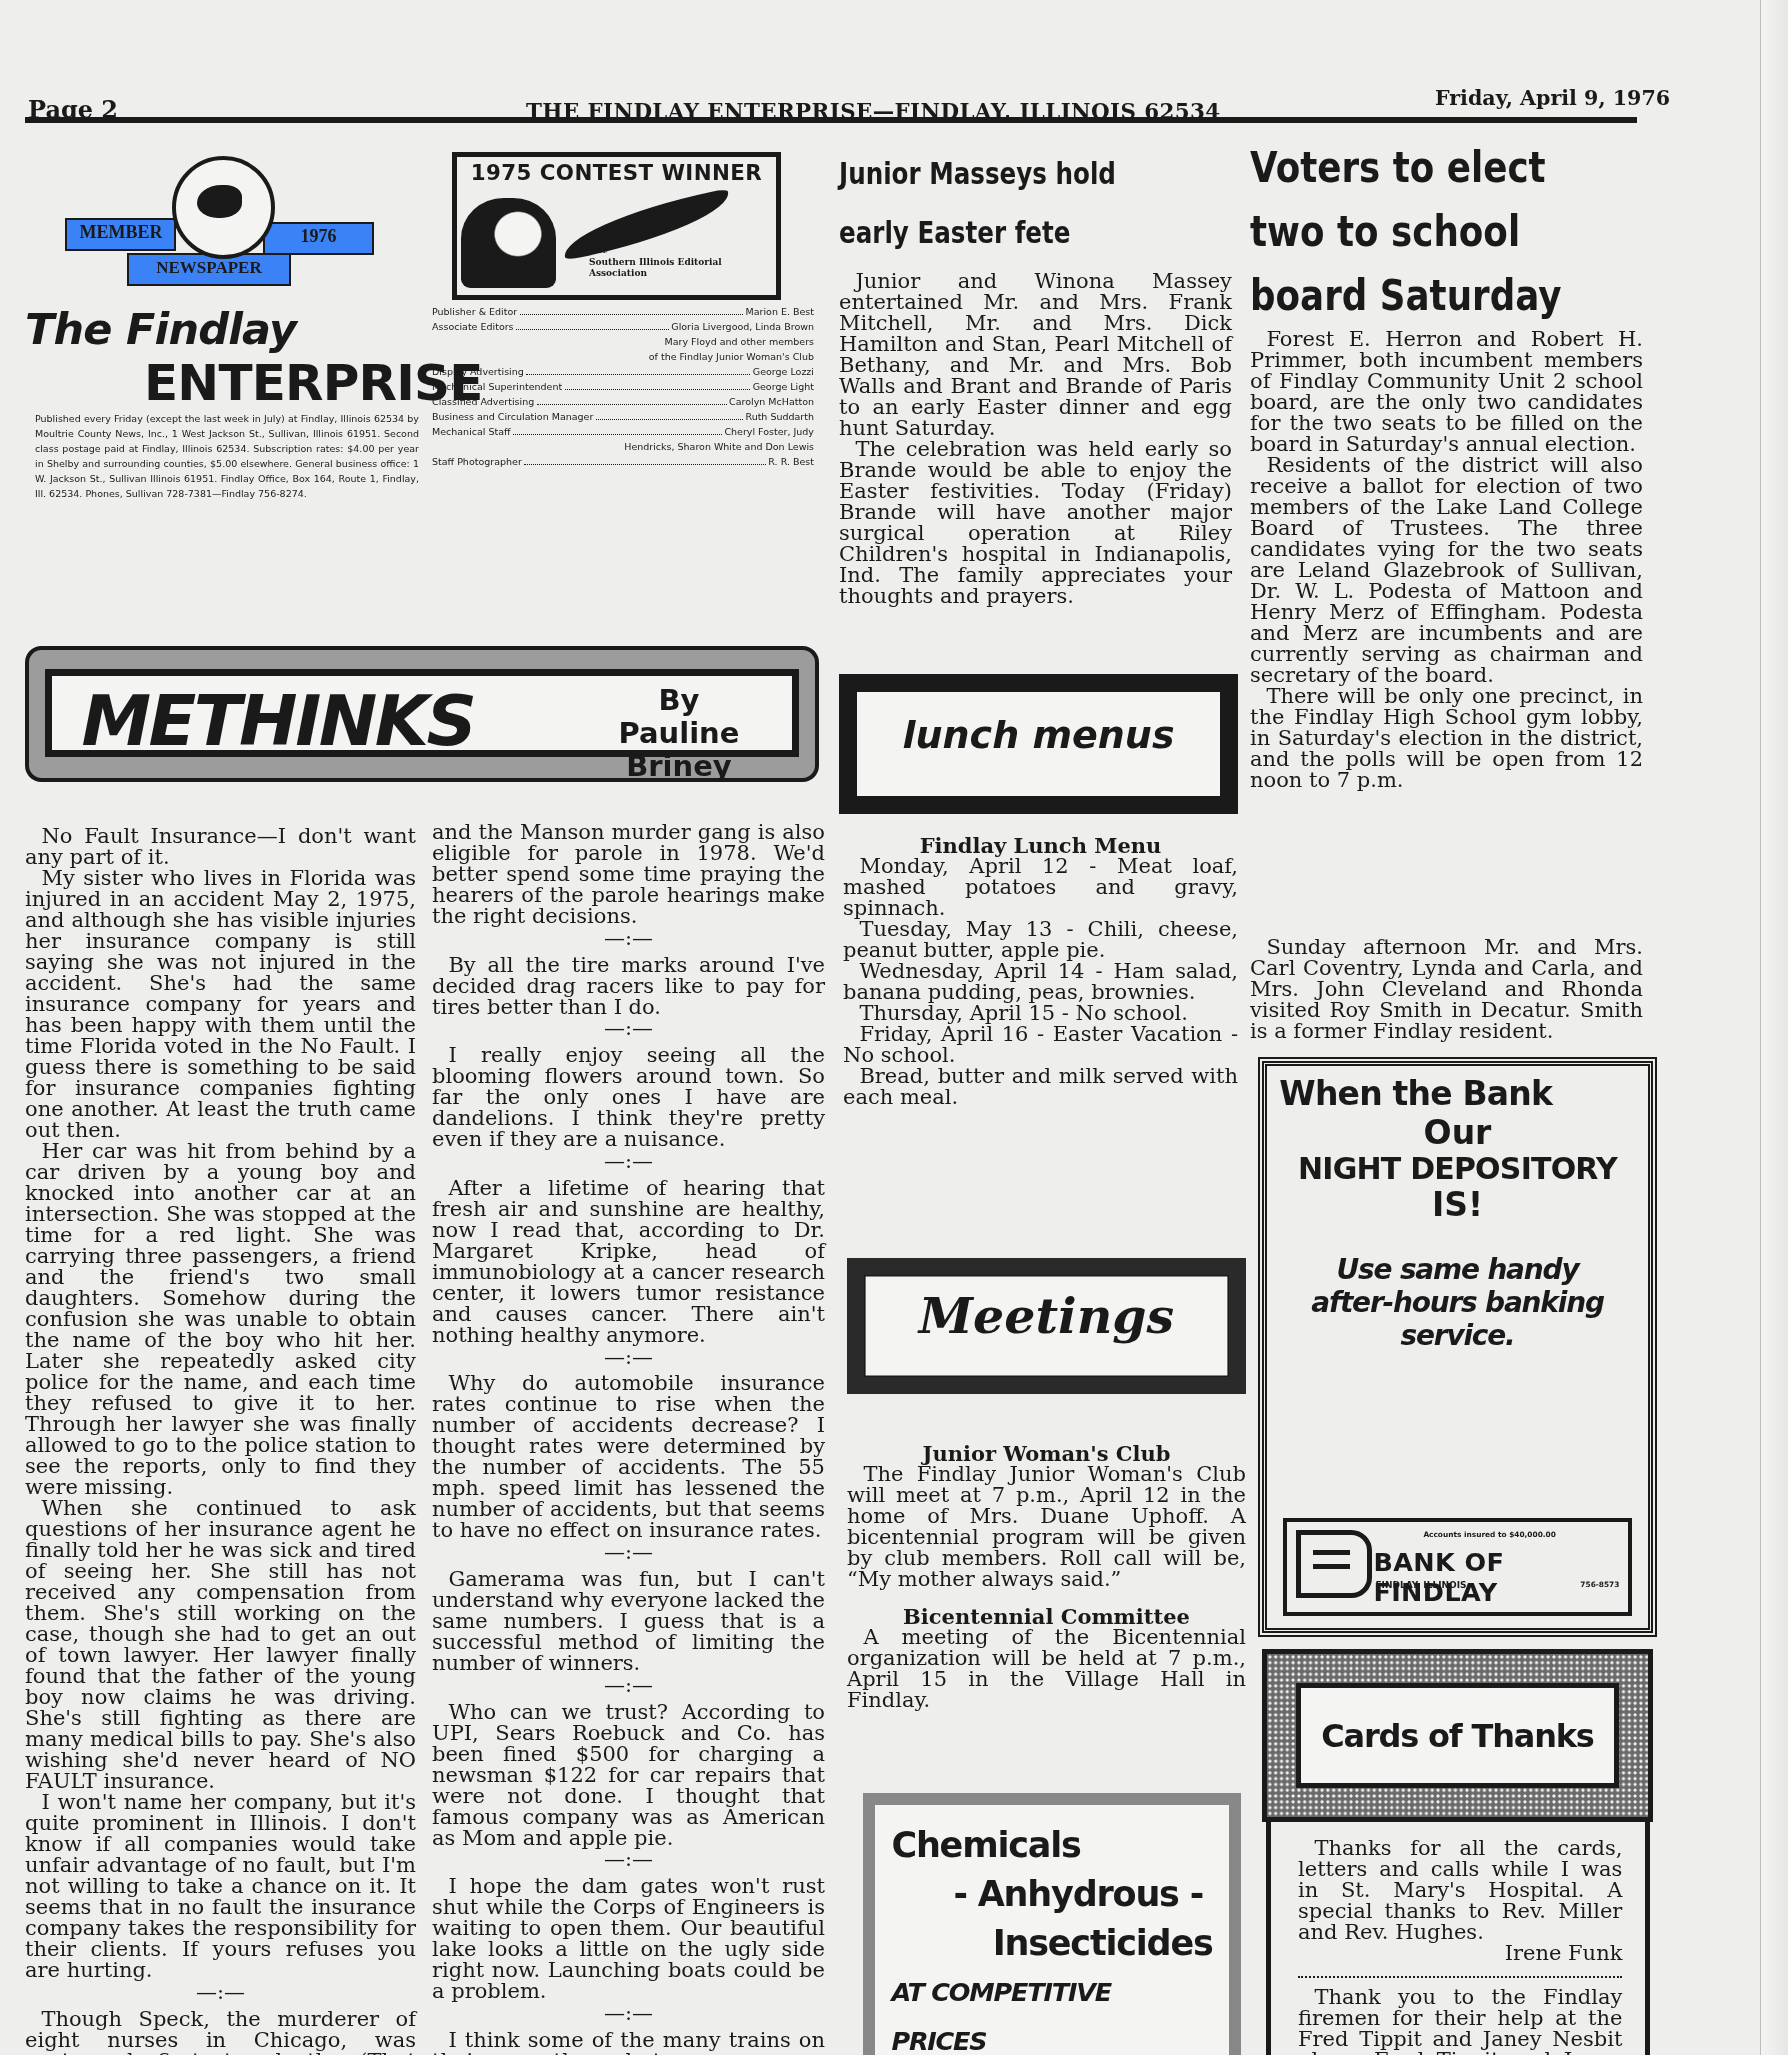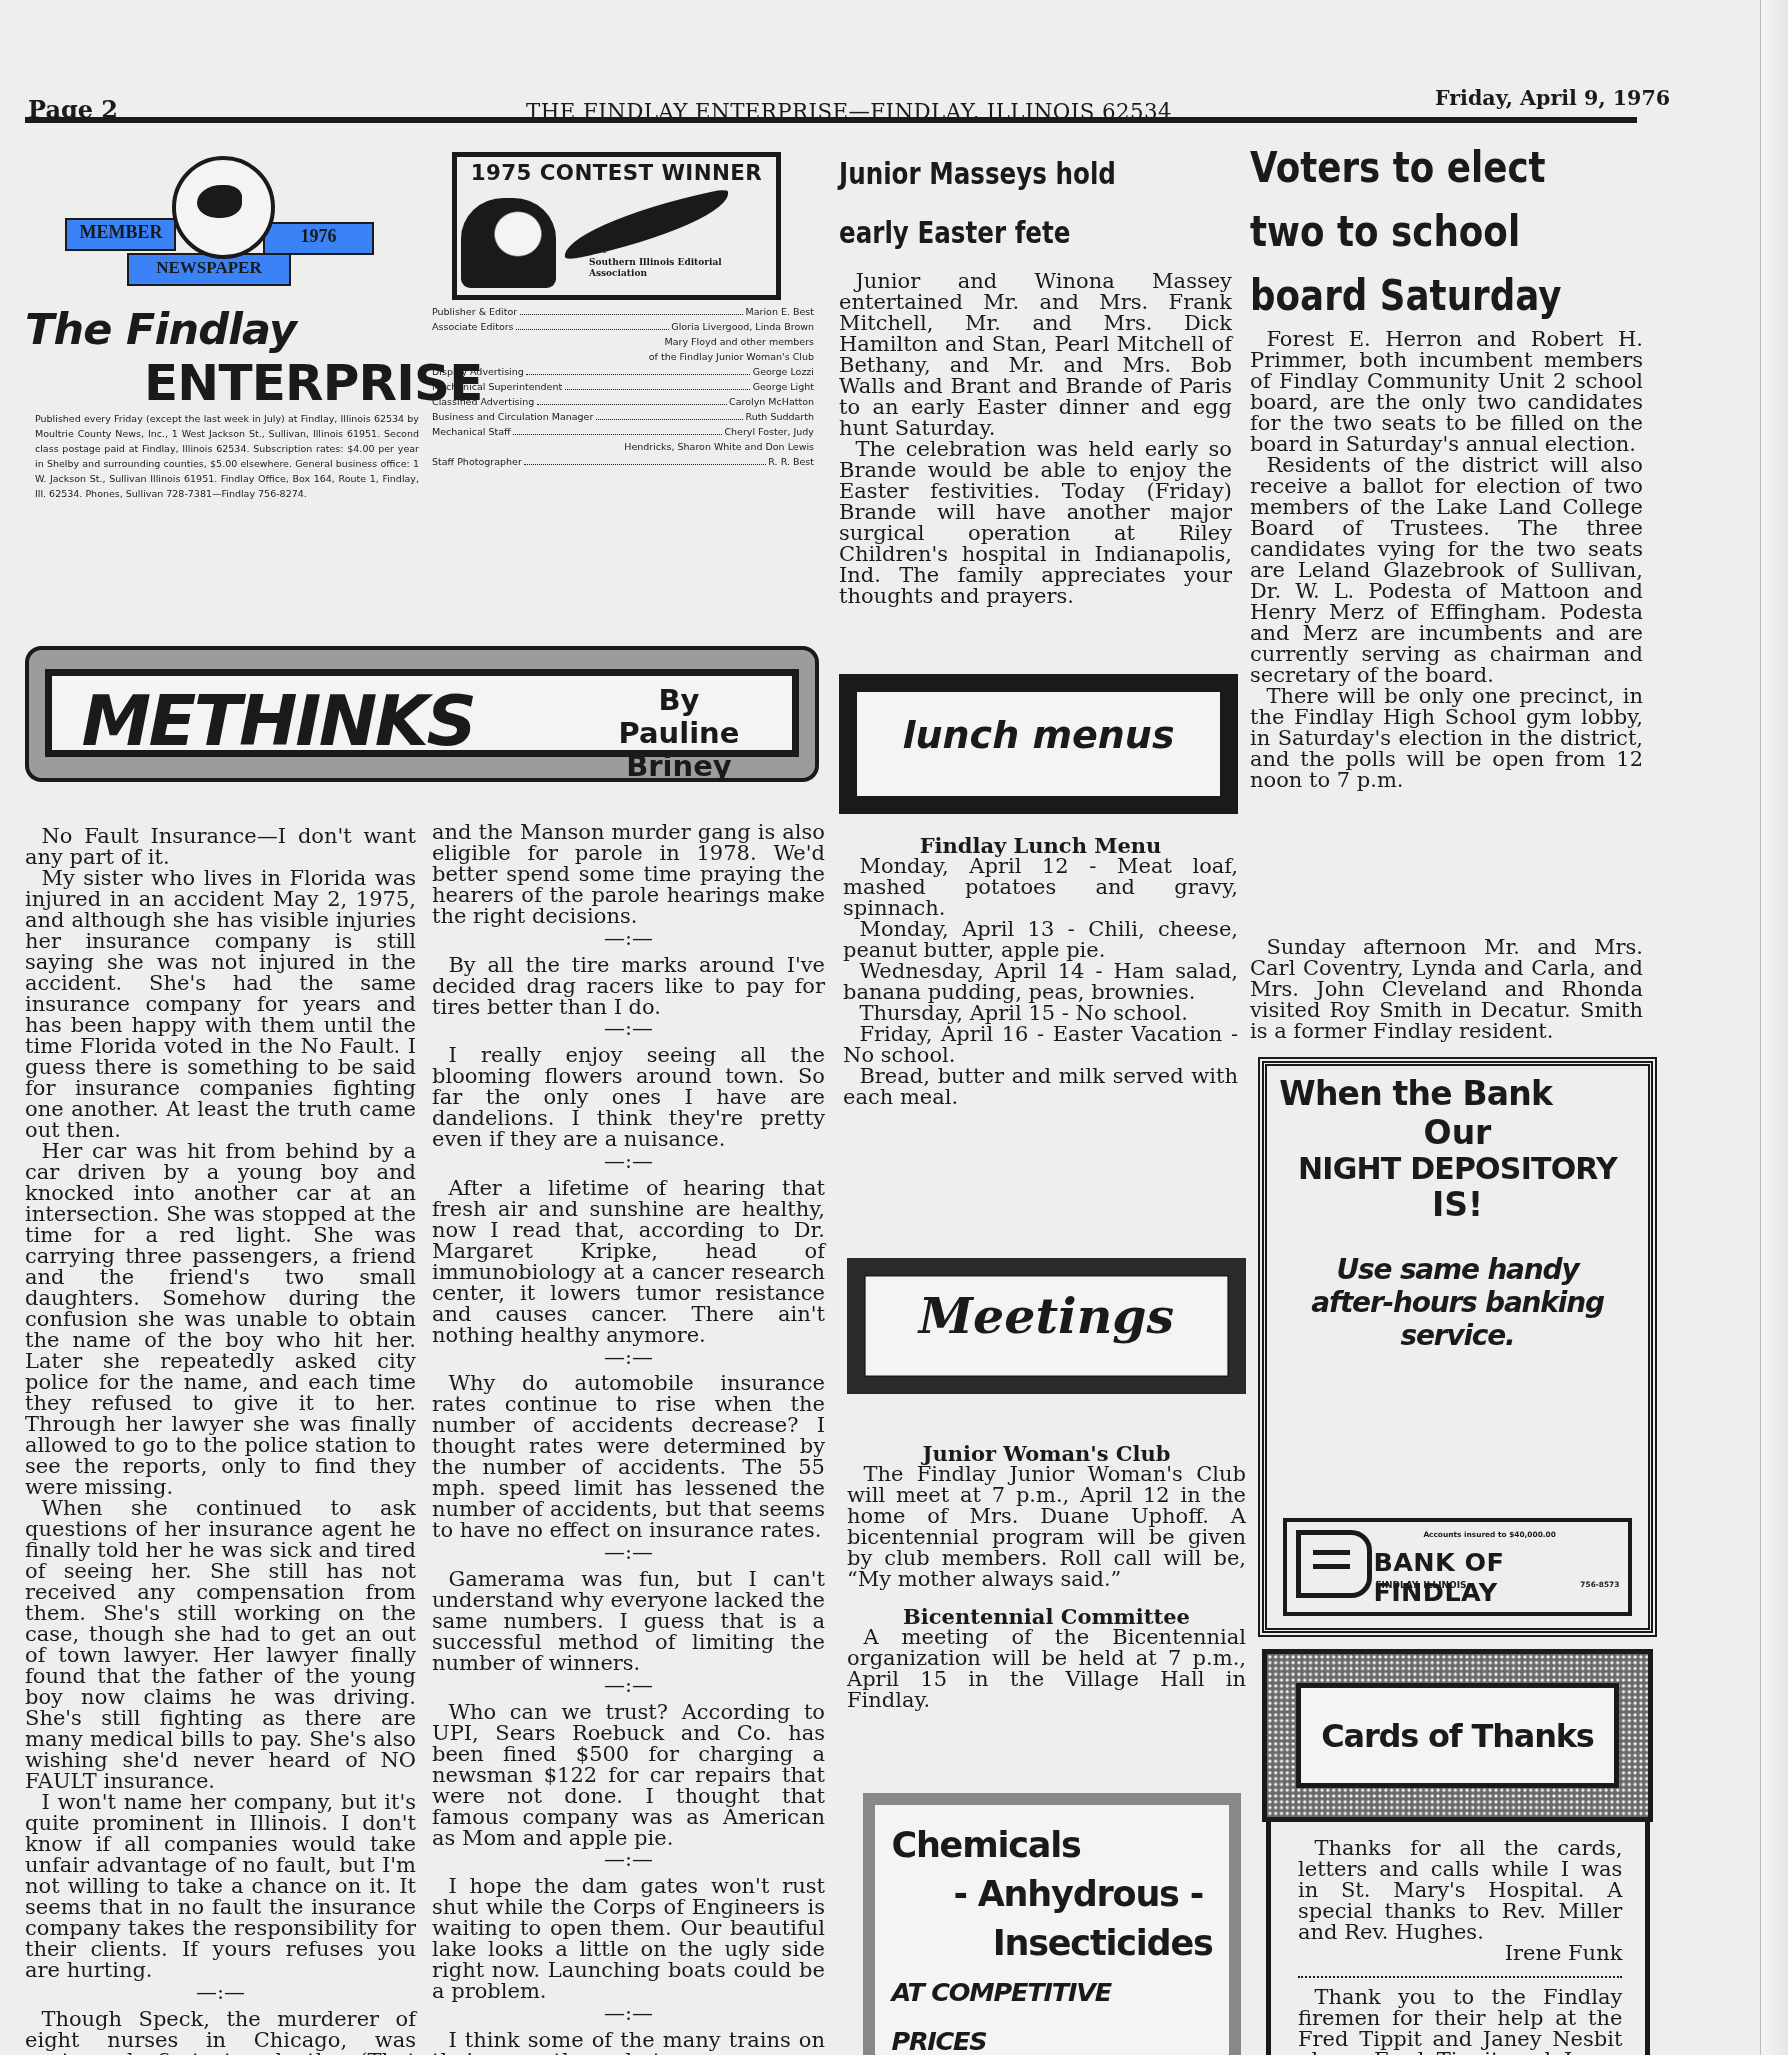--- a/index.html
+++ b/index.html
@@ -1,20 +1,20 @@
 <!DOCTYPE html>
 <html style="font-size:6.6px"><head>
 <meta charset="utf-8">
 <style>
   html, body { margin:0; padding:0; }
   body { width:1789px; height:3063px; background:#eeeeec; position:relative; overflow:hidden; color:#1a1a1a; font-family:"DejaVu Serif", serif; }
   .abs { position:absolute; box-sizing:border-box; }
   .masthead-rule { position:absolute; left:25px; top:117px; width:1612px; height:5.8px; background:#1a1a1a; }
   .page-no { left:28px; top:95px; font-size:24px; font-weight:bold; font-family:"DejaVu Serif", serif; }
-  .paper-title { left:526px; top:99px; font-size:21.4px; font-weight:normal; letter-spacing:0.4px; font-family:"DejaVu Serif", serif; }
+  .paper-title { left:526px; top:99px; font-size:21.4px; font-weight:bold; letter-spacing:0.4px; font-family:"DejaVu Serif", serif; }
   .date { left:1435px; top:86px; font-size:20.6px; font-weight:bold; font-family:"DejaVu Serif", serif; }
   .right-edge { left:1760px; top:0; width:29px; height:3063px; background:linear-gradient(90deg,#f4f4f2,#e6e6e4); border-left:1.6px solid #bdbdbd; }
 
   
   .member-badge { left:49px; top:156px; width:354px; height:132px; }
   .ribbon { position:absolute; border:2.1px solid #1a1a1a; background:#3b82f6; font-family:Liberation Serif, serif; font-weight:bold; text-align:center; }
   .seal { position:absolute; left:123px; top:0; width:95px; height:95px; border-radius:50%; border:4.1px solid #1a1a1a; background:#f4f4f2; }
   .seal::after { content:""; position:absolute; left:20.6px; top:25px; width:45px; height:33px; background:#1a1a1a; border-radius:60% 40% 50% 50%; }
   .findlay-title { left:25px; top:304px; font-size:43px; font-weight:bold; font-style:italic; font-family:"DejaVu Sans", sans-serif; letter-spacing:-0.8px; }
   .enterprise-title { left:144px; top:354px; font-size:50px; font-weight:bold; font-family:"DejaVu Sans", sans-serif; letter-spacing:-0.8px; }
@@ -231,21 +231,21 @@
 <div class="abs col coventry">
   <p>Sunday afternoon Mr. and Mrs. Carl Coventry, Lynda and Carla, and Mrs. John Cleveland and Rhonda visited Roy Smith in Decatur. Smith is a former Findlay resident.</p>
 </div>
 
 <div class="abs box-black lunch-box">
   <div class="lunch-word">lunch menus</div>
 </div>
 <div class="abs col lunch-body">
   <p class="section-sub">Findlay Lunch Menu</p>
   <p>Monday, April 12 - Meat loaf, mashed potatoes and gravy, spinnach.</p>
-  <p>Monday, April 13 - Chili, cheese, peanut butter, apple pie.</p>
+  <p>Tuesday, May 13 - Chili, cheese, peanut butter, apple pie.</p>
   <p>Wednesday, April 14 - Ham salad, banana pudding, peas, brownies.</p>
   <p>Thursday, April 15 - No school.</p>
   <p>Friday, April 16 - Easter Vacation - No school.</p>
   <p>Bread, butter and milk served with each meal.</p>
 </div>
 
 <div class="abs meetings-box" style="top:1258px;height:136px;">
   <div class="meetings-word" style="top:12.3px">Meetings</div>
 </div>
 <div class="abs col meetings-body" style="top:1443px;">

